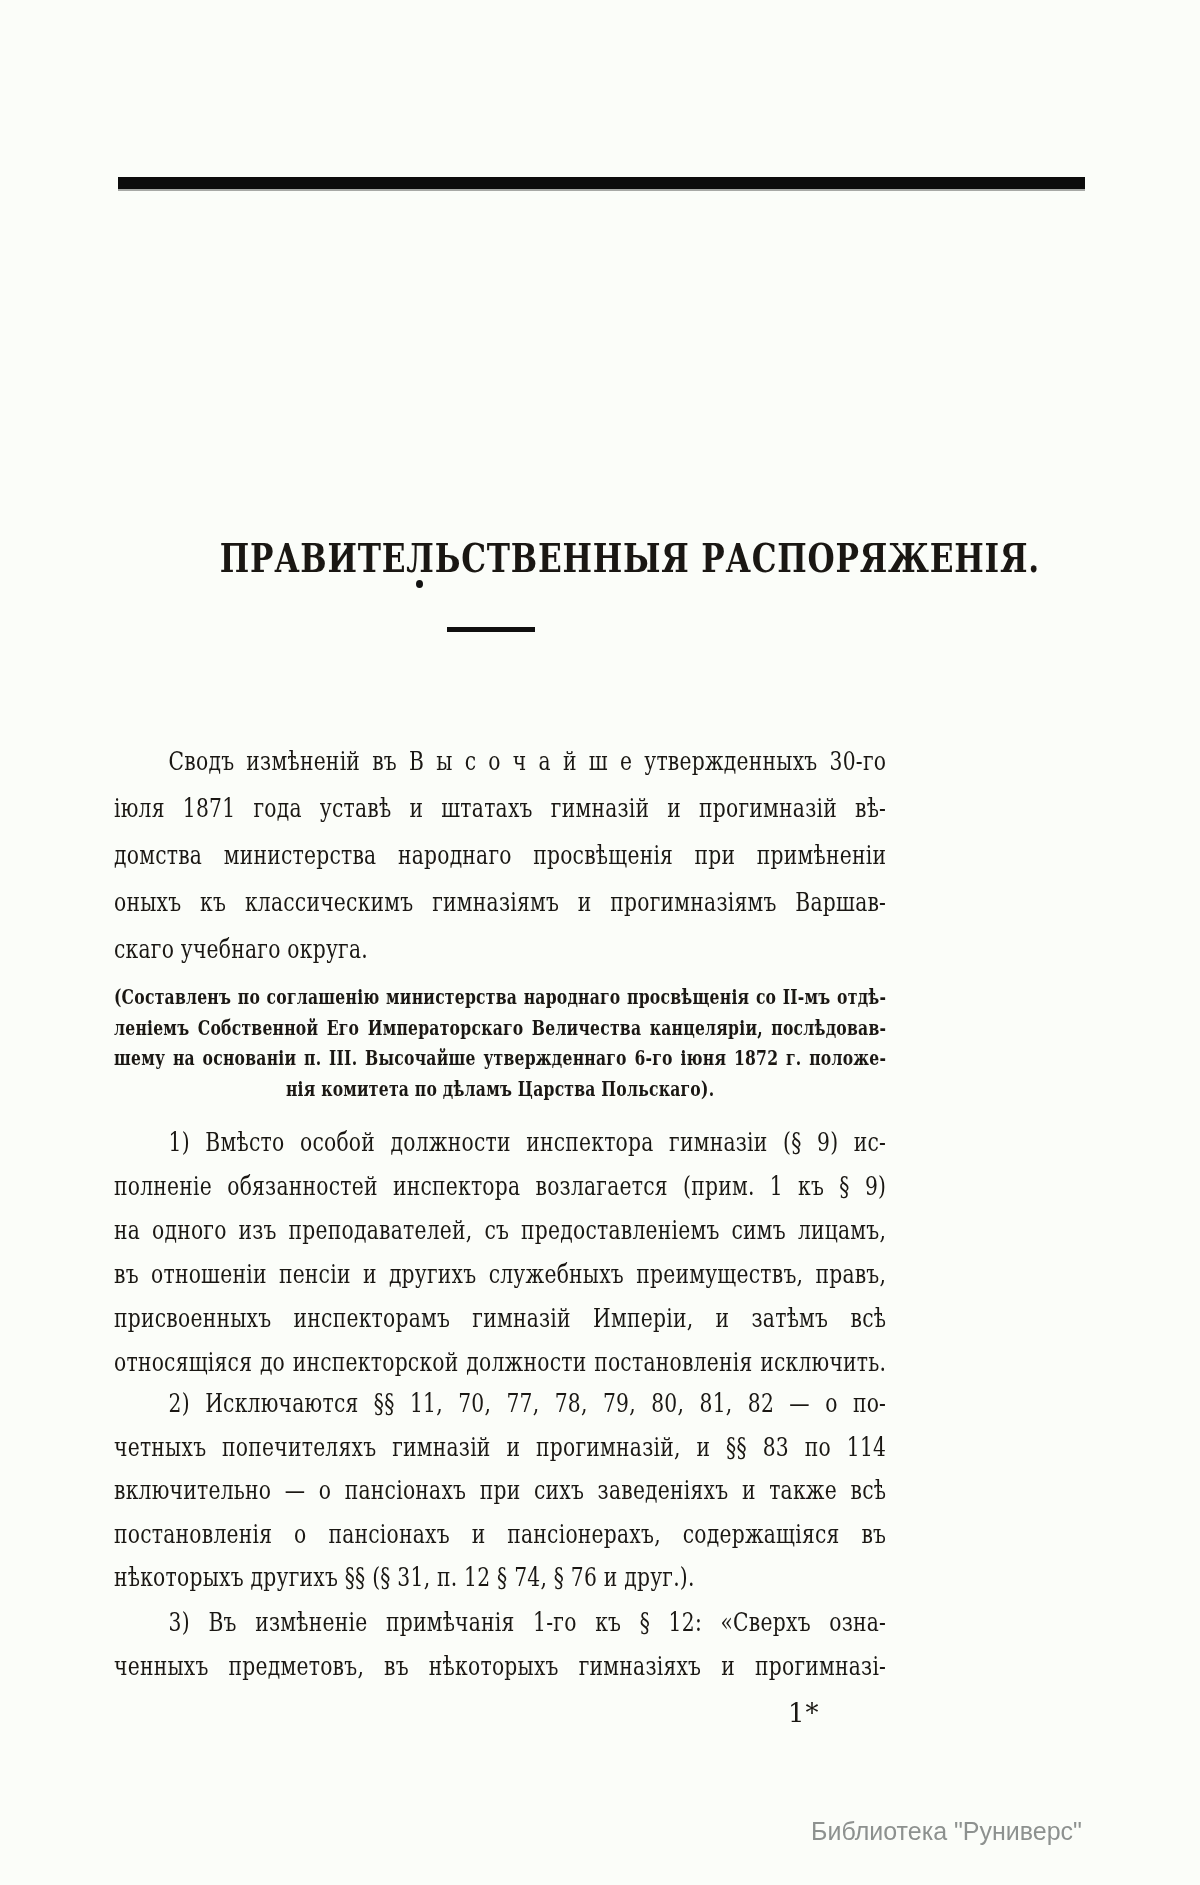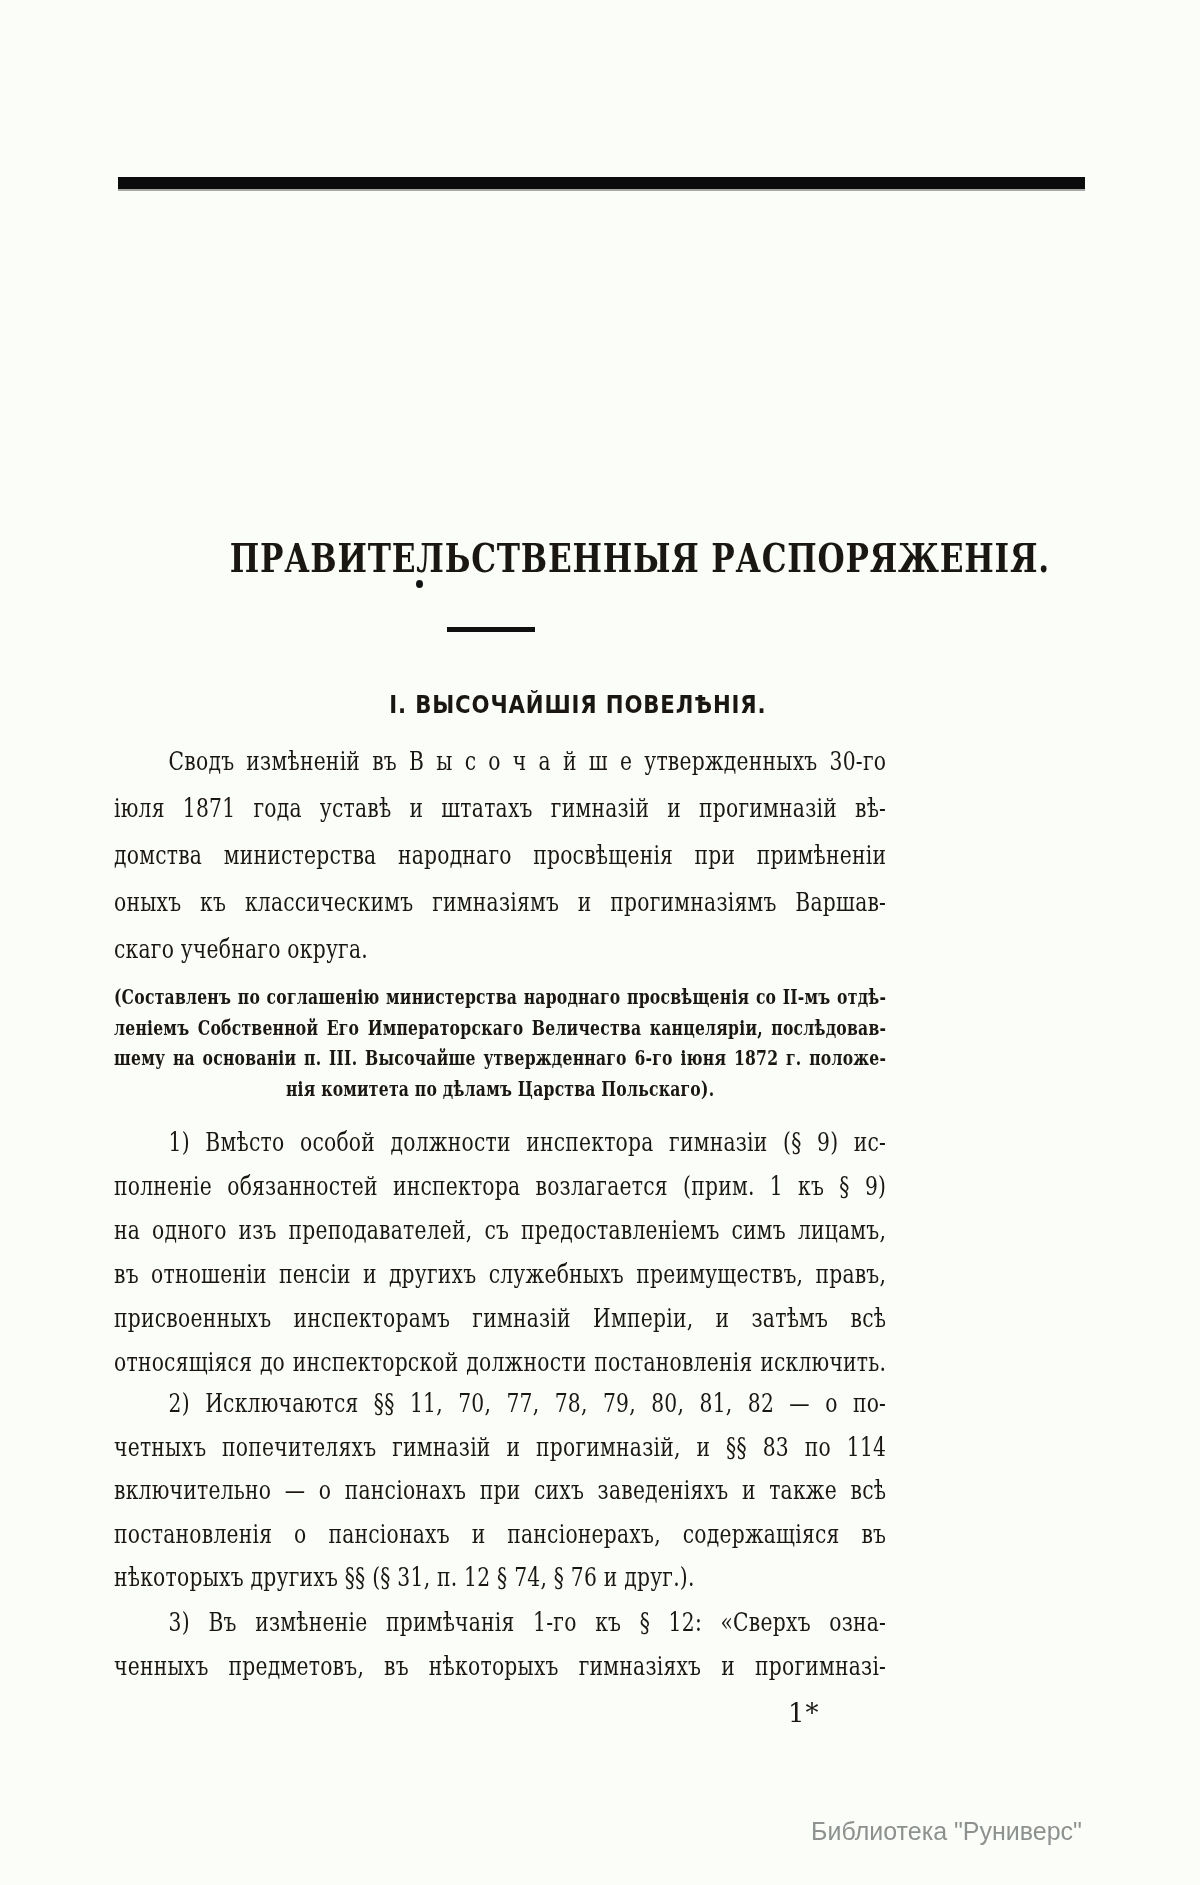--- a/index.html
+++ b/index.html
@@ -12,21 +12,21 @@
     color:#1a1713;
     overflow:hidden;
   }
   .rule-top {
     position:absolute; left:118px; top:177px;
     width:967px; height:12px;
     background:#0c0c0c;
     box-shadow:0 2px 0 rgba(12,12,12,.35);
   }
   .title-wrap {
-    position:absolute; left:114px; top:534px; width:772px;
+    position:absolute; left:104px; top:534px; width:772px;
     text-align:center;
   }
   .title {
     display:inline-block;
     font-size:40px; font-weight:bold;
     letter-spacing:1px; white-space:nowrap;
     transform:scaleX(0.78); transform-origin:50% 50%;
   }
   .title-dot {
     position:absolute; left:416px; top:580px;
@@ -78,23 +78,20 @@
 
   <div class="rule-top"></div>
 
   <div class="title-wrap">
     <span class="title">ПРАВИТЕЛЬСТВЕННЫЯ РАСПОРЯЖЕНІЯ.</span>
   </div>
   <div class="title-dot"></div>
 
   <div class="section-divider"></div>
 
-  <div class="heading-wrap">
-    <span class="heading">І. ВЫСОЧАЙШІЯ ПОВЕЛѢНІЯ.</span>
-  </div>
 
   <div class="textblock tb-intro">
     <div class="line indent">Сводъ измѣненій въ В ы с о ч а й ш е утвержденныхъ 30-го</div>
     <div class="line">іюля 1871 года уставѣ и штатахъ гимназій и прогимназій вѣ-</div>
     <div class="line">домства министерства народнаго просвѣщенія при примѣненіи</div>
     <div class="line">оныхъ къ классическимъ гимназіямъ и прогимназіямъ Варшав-</div>
     <div class="line last">скаго учебнаго округа.</div>
   </div>
 
   <div class="textblock tb-note">

